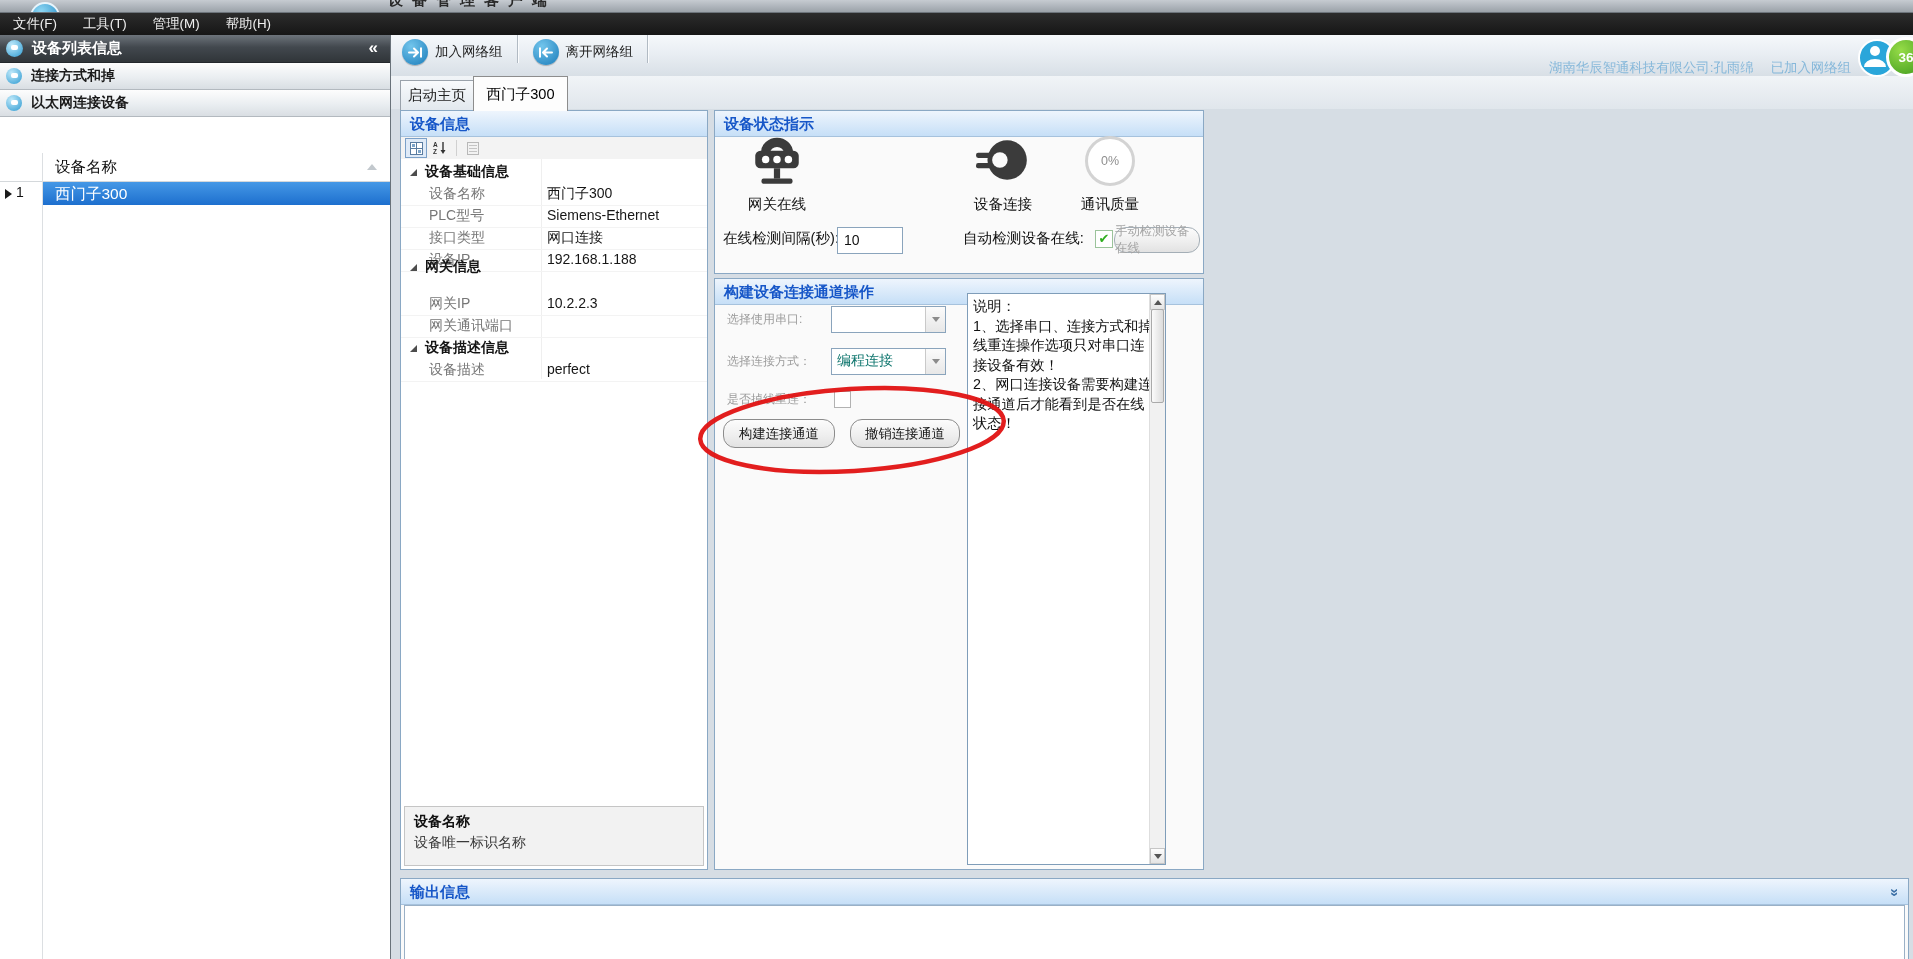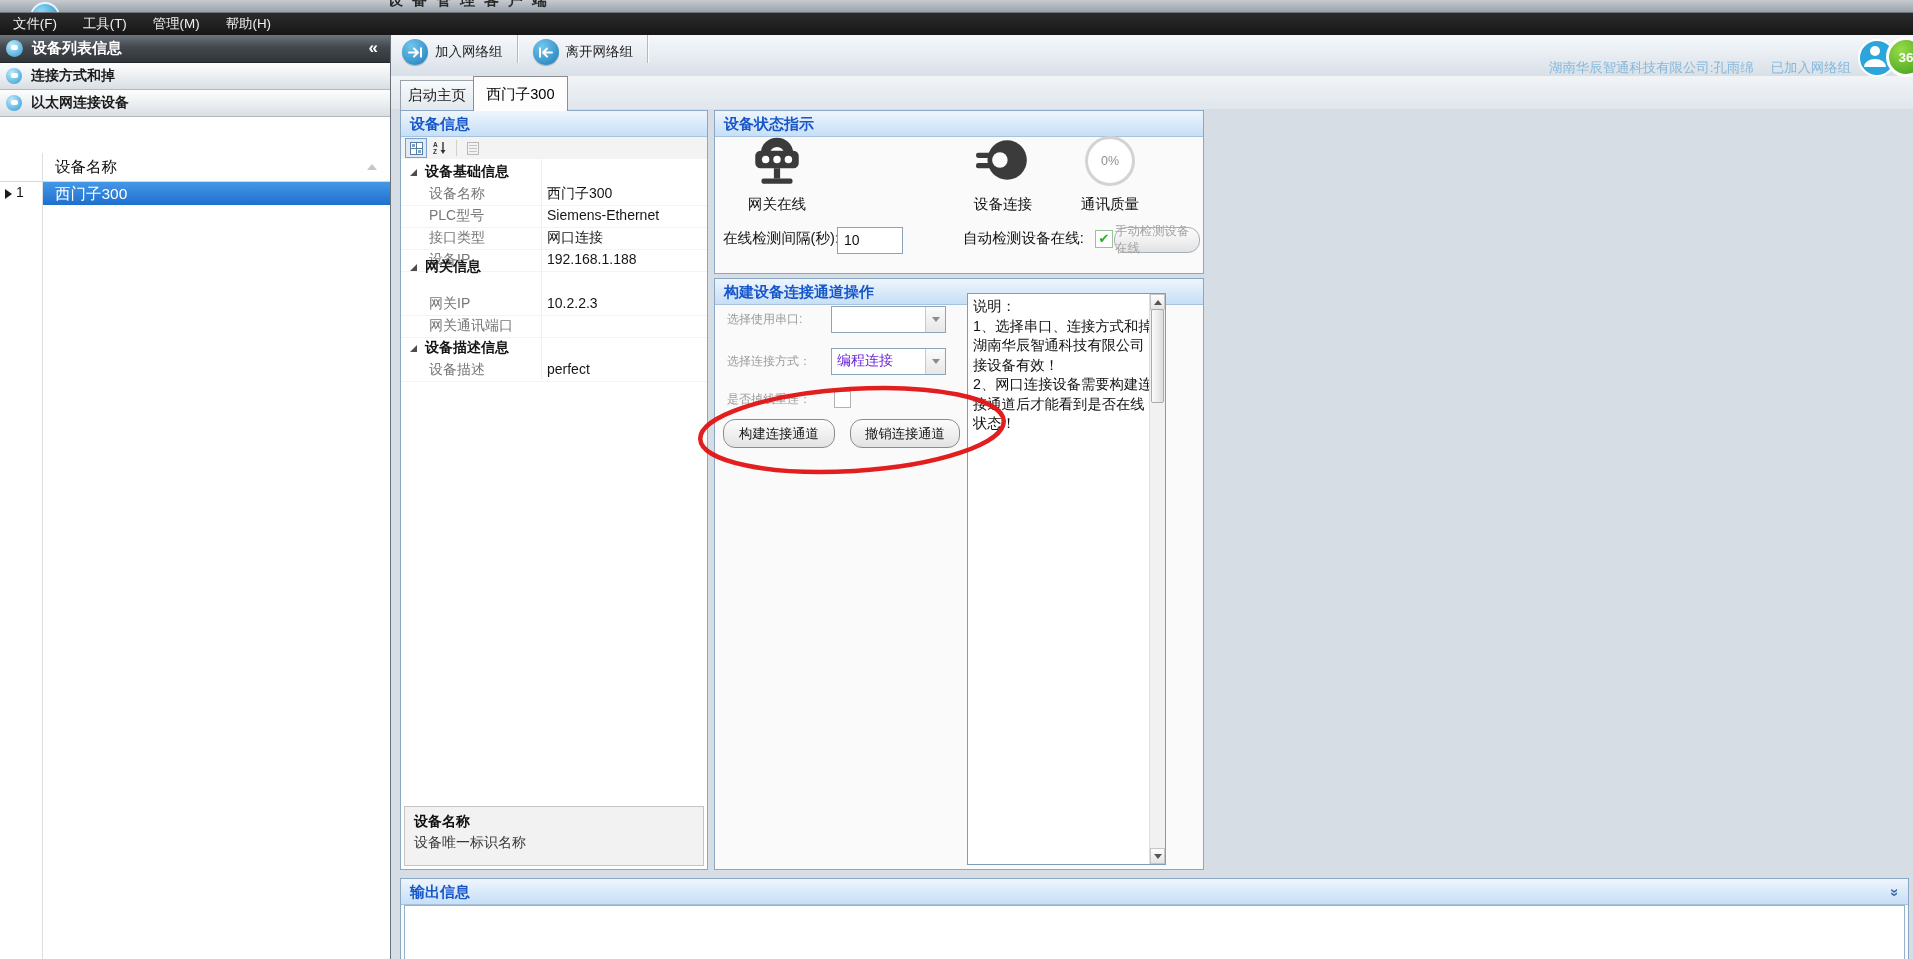--- a/index.html
+++ b/index.html
@@ -87,21 +87,21 @@
   .txt-input{position:absolute;height:23px;background:#fff;border:1px solid #8aa4bc;font-size:14px;color:#111;
              padding-left:6px;line-height:23px;}
   .chk{position:absolute;width:16px;height:16px;background:#fff;border:1px solid #b2b2b2;text-align:center;
        line-height:15px;font-size:13px;color:#2fae1f;font-weight:bold;}
   .btn{position:absolute;border:1px solid #8c8c8c;border-radius:12px;background:linear-gradient(#fcfcfc,#efefef 55%,#e2e2e2);
        font-size:13.3px;color:#141414;display:flex;align-items:center;justify-content:center;}
   .btn-disabled{color:#a3a3a3;border-color:#a4aeb6;font-size:12.4px;}
   
   .form-label{position:absolute;font-size:12px;color:#9b9b9b;}
   .combo{position:absolute;width:113px;height:25px;background:#fff;border:1px solid #8aa4bc;}
-  .combo .cb-text{position:absolute;left:5px;top:3px;font-size:14px;color:#6d28d9;text-align:right;}
+  .combo .cb-text{position:absolute;left:5px;top:3px;font-size:14px;color:#0f766e;text-align:right;}
   .combo .cb-btn{position:absolute;right:0;top:0;bottom:0;width:19px;background:linear-gradient(#fbfbfb,#e7e7e7);
                  border-left:1px solid #c9c9c9;display:flex;align-items:center;justify-content:center;}
   .cb-arrow{width:0;height:0;border-left:4px solid transparent;border-right:4px solid transparent;border-top:5px solid #8b8b8b;}
   .note-box{position:absolute;left:252px;top:14px;width:197px;height:570px;background:#fff;border:1px solid #7f9db9;}
   .note-line{white-space:nowrap;font-size:14.3px;line-height:19.5px;color:#111;padding-left:5px;}
   .note-box .pad{padding-top:3px;}
   .vscroll{position:absolute;right:0;top:0;bottom:0;width:15px;background:#f1f1f1;border-left:1px solid #dedede;}
   .vs-up,.vs-dn{position:absolute;left:0;right:0;height:14px;background:linear-gradient(#fdfdfd,#e4e4e4);
                 border:1px solid #c6c6c6;display:flex;align-items:center;justify-content:center;}
   .vs-up{top:0;} .vs-dn{bottom:0;}
@@ -339,21 +339,21 @@
     <span class="form-label" style="left:12px;top:112px;">是否掉线重连：</span>
     <span class="chk" style="left:119px;top:112px;width:15px;height:15px;"></span>
 
     <div class="btn" style="left:8px;top:140px;width:110px;height:27px;">构建连接通道</div>
     <div class="btn" style="left:135px;top:140px;width:108px;height:27px;">撤销连接通道</div>
 
     <div class="note-box">
       <div class="pad" style="margin-right:15px;">
         <div class="note-line">说明：</div>
         <div class="note-line">1、选择串口、连接方式和掉</div>
-        <div class="note-line">湖南华辰智通科技有限公司</div>
+        <div class="note-line">线重连操作选项只对串口连</div>
         <div class="note-line">接设备有效！</div>
         <div class="note-line">2、网口连接设备需要构建连</div>
         <div class="note-line">接通道后才能看到是否在线</div>
         <div class="note-line">状态！</div>
       </div>
       <div class="vscroll">
         <div class="vs-up">
             <span class="tri-up"></span>
           </div>
         <div class="vs-thumb"></div>

